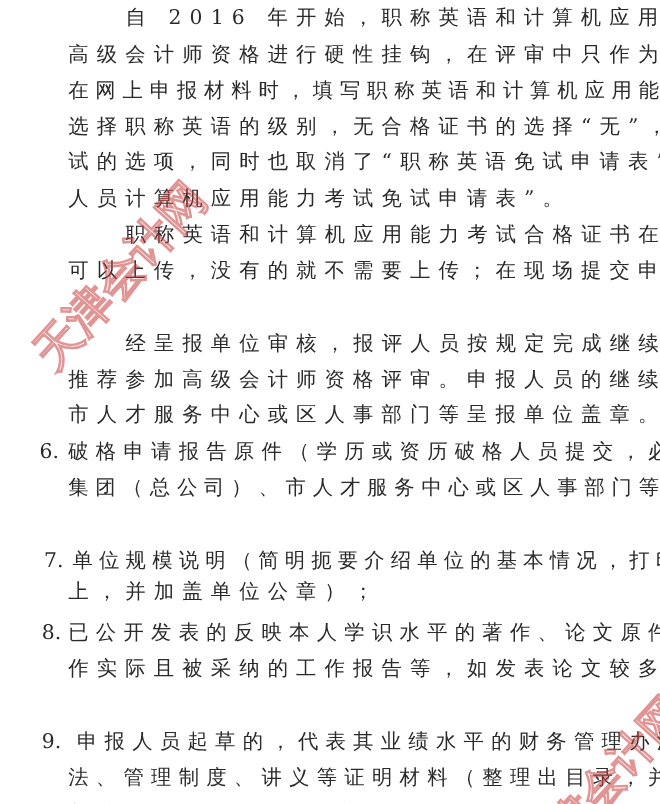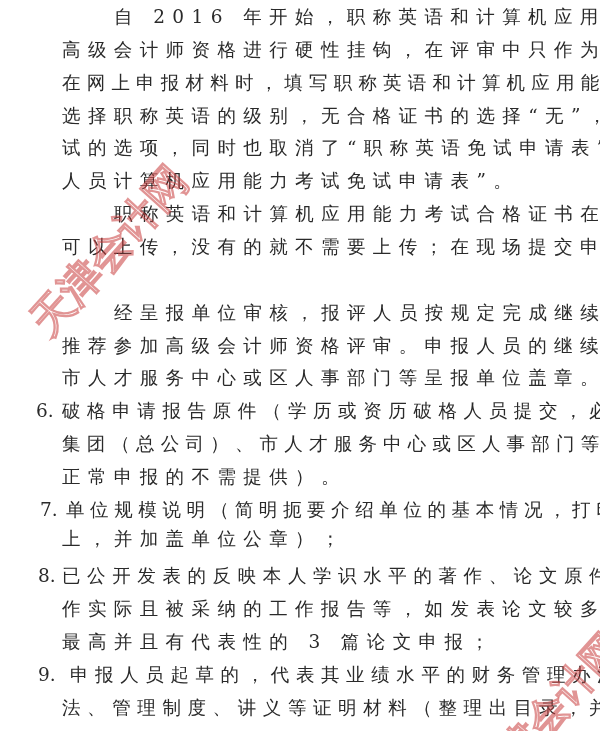--- a/index.html
+++ b/index.html
@@ -38,30 +38,28 @@
   <div class="line indent" style="top:203px">职称英语和计算机应用能力考试合格证书在网上申报时有的</div>
   <div class="line" style="top:236px">可以上传，没有的就不需要上传；在现场提交申报材料时不需要</div>
 
   <div class="line indent" style="top:302px">经呈报单位审核，报评人员按规定完成继续教育学时的方可</div>
   <div class="line" style="top:335px">推荐参加高级会计师资格评审。申报人员的继续教育证书和会计</div>
   <div class="line" style="top:367px">市人才服务中心或区人事部门等呈报单位盖章。</div>
 
   <div class="num" style="left:36px; top:400px">6.</div>
   <div class="line" style="top:400px; letter-spacing:6.6px">破格申请报告原件（学历或资历破格人员提交，必须由主管局、</div>
   <div class="line" style="top:433px; letter-spacing:6.2px">集团（总公司）、市人才服务中心或区人事部门等呈报单位盖章，</div>
-  <div class="line" style="top:466px">正常申报的不需提供）。</div>
 
   <div class="num" style="left:40px; top:499px">7.</div>
   <div class="line" style="top:499px; left:66px; letter-spacing:5.6px">单位规模说明（简明扼要介绍单位的基本情况，打印在 1 张 A4 纸</div>
   <div class="line" style="top:528px">上，并加盖单位公章）；</div>
 
   <div class="num" style="left:38px; top:565px">8.</div>
   <div class="line" style="top:565px; letter-spacing:6.6px">已公开发表的反映本人学识水平的著作、论文原件或结合单位工</div>
   <div class="line" style="top:598px">作实际且被采纳的工作报告等，如发表论文较多的，请选择水平</div>
-  <div class="line" style="top:631px">最高并且有代表性的 3 篇论文申报；</div>
 
   <div class="num" style="left:38px; top:664px">9.</div>
   <div class="line" style="top:664px; left:70px; letter-spacing:6.6px">申报人员起草的，代表其业绩水平的财务管理办法、会计核算方</div>
   <div class="line" style="top:697px; letter-spacing:6.6px">法、管理制度、讲义等证明材料（整理出目录，并由单位审核后</div>
   <div class="line" style="top:730px; letter-spacing:5.8px">盖章，申报时不需要提交具体的资料，只提交目录）。</div>
 
   <div class="watermark" style="left:18px; top:310px; font-size:42px; transform:rotate(-48deg);">天津会计网</div>
   <div class="watermark" style="left:460px; top:770px; font-size:40px; transform:rotate(-48deg);">天津会计网</div>
 </div>
 

